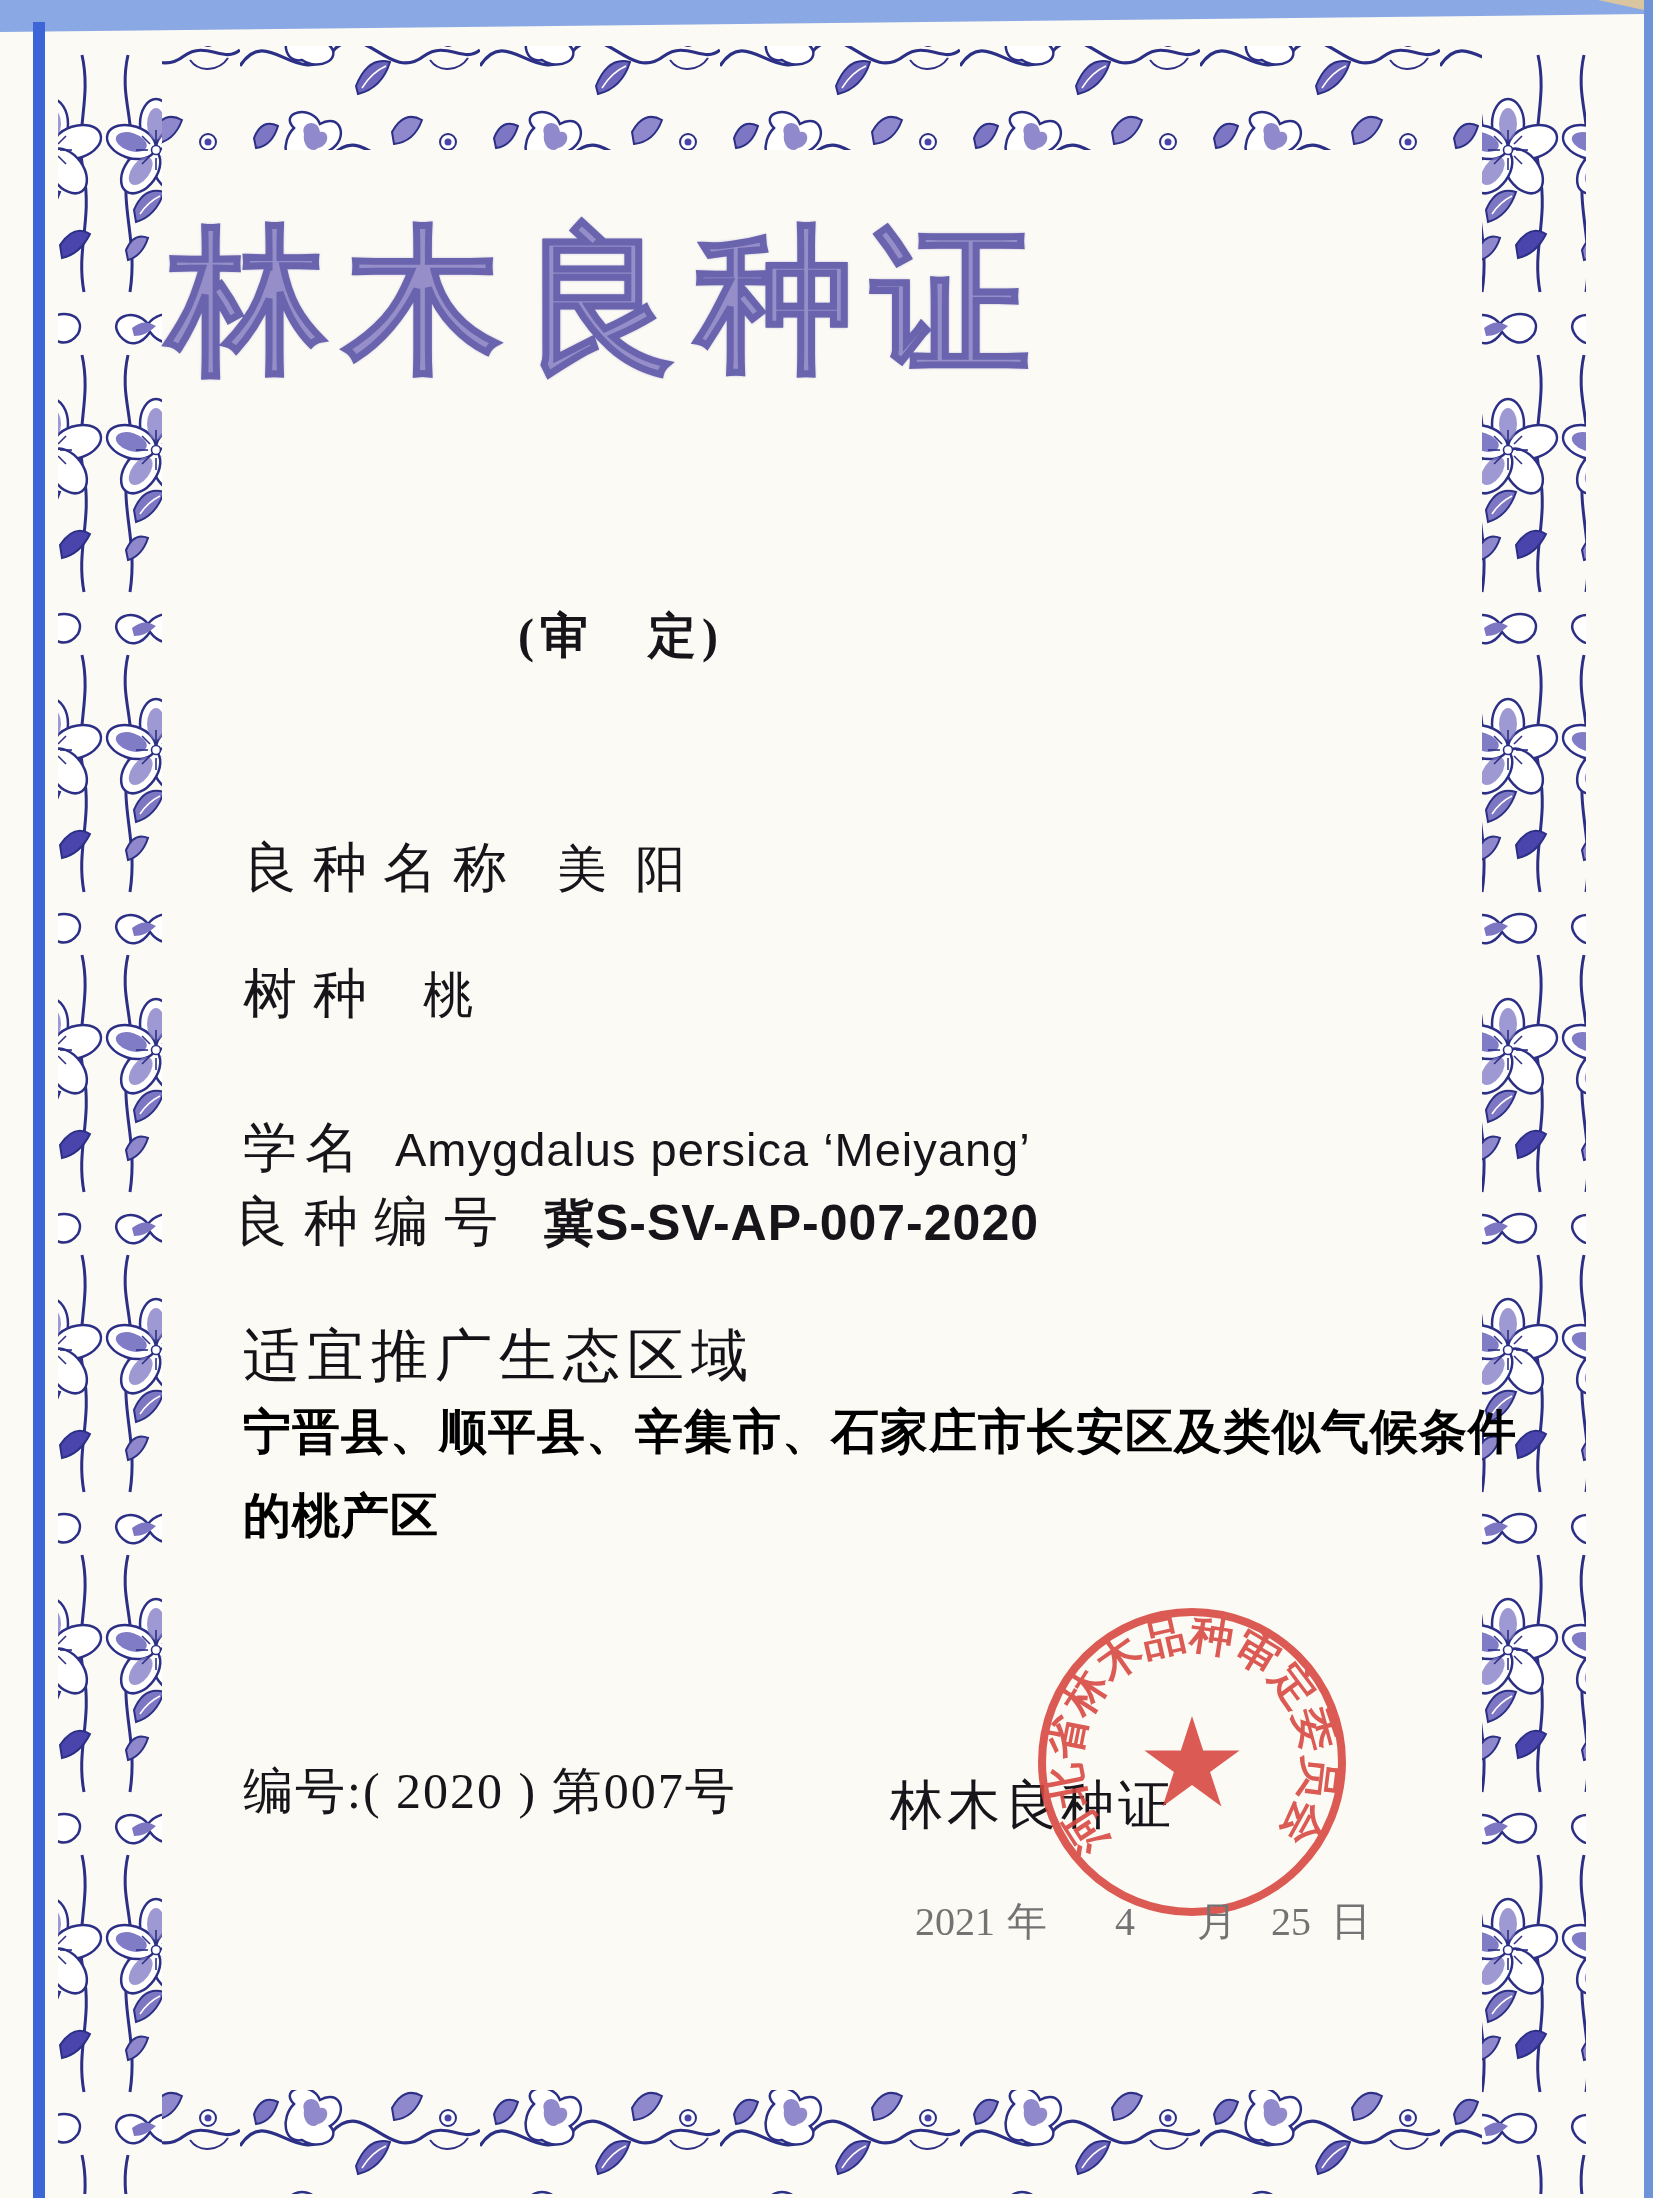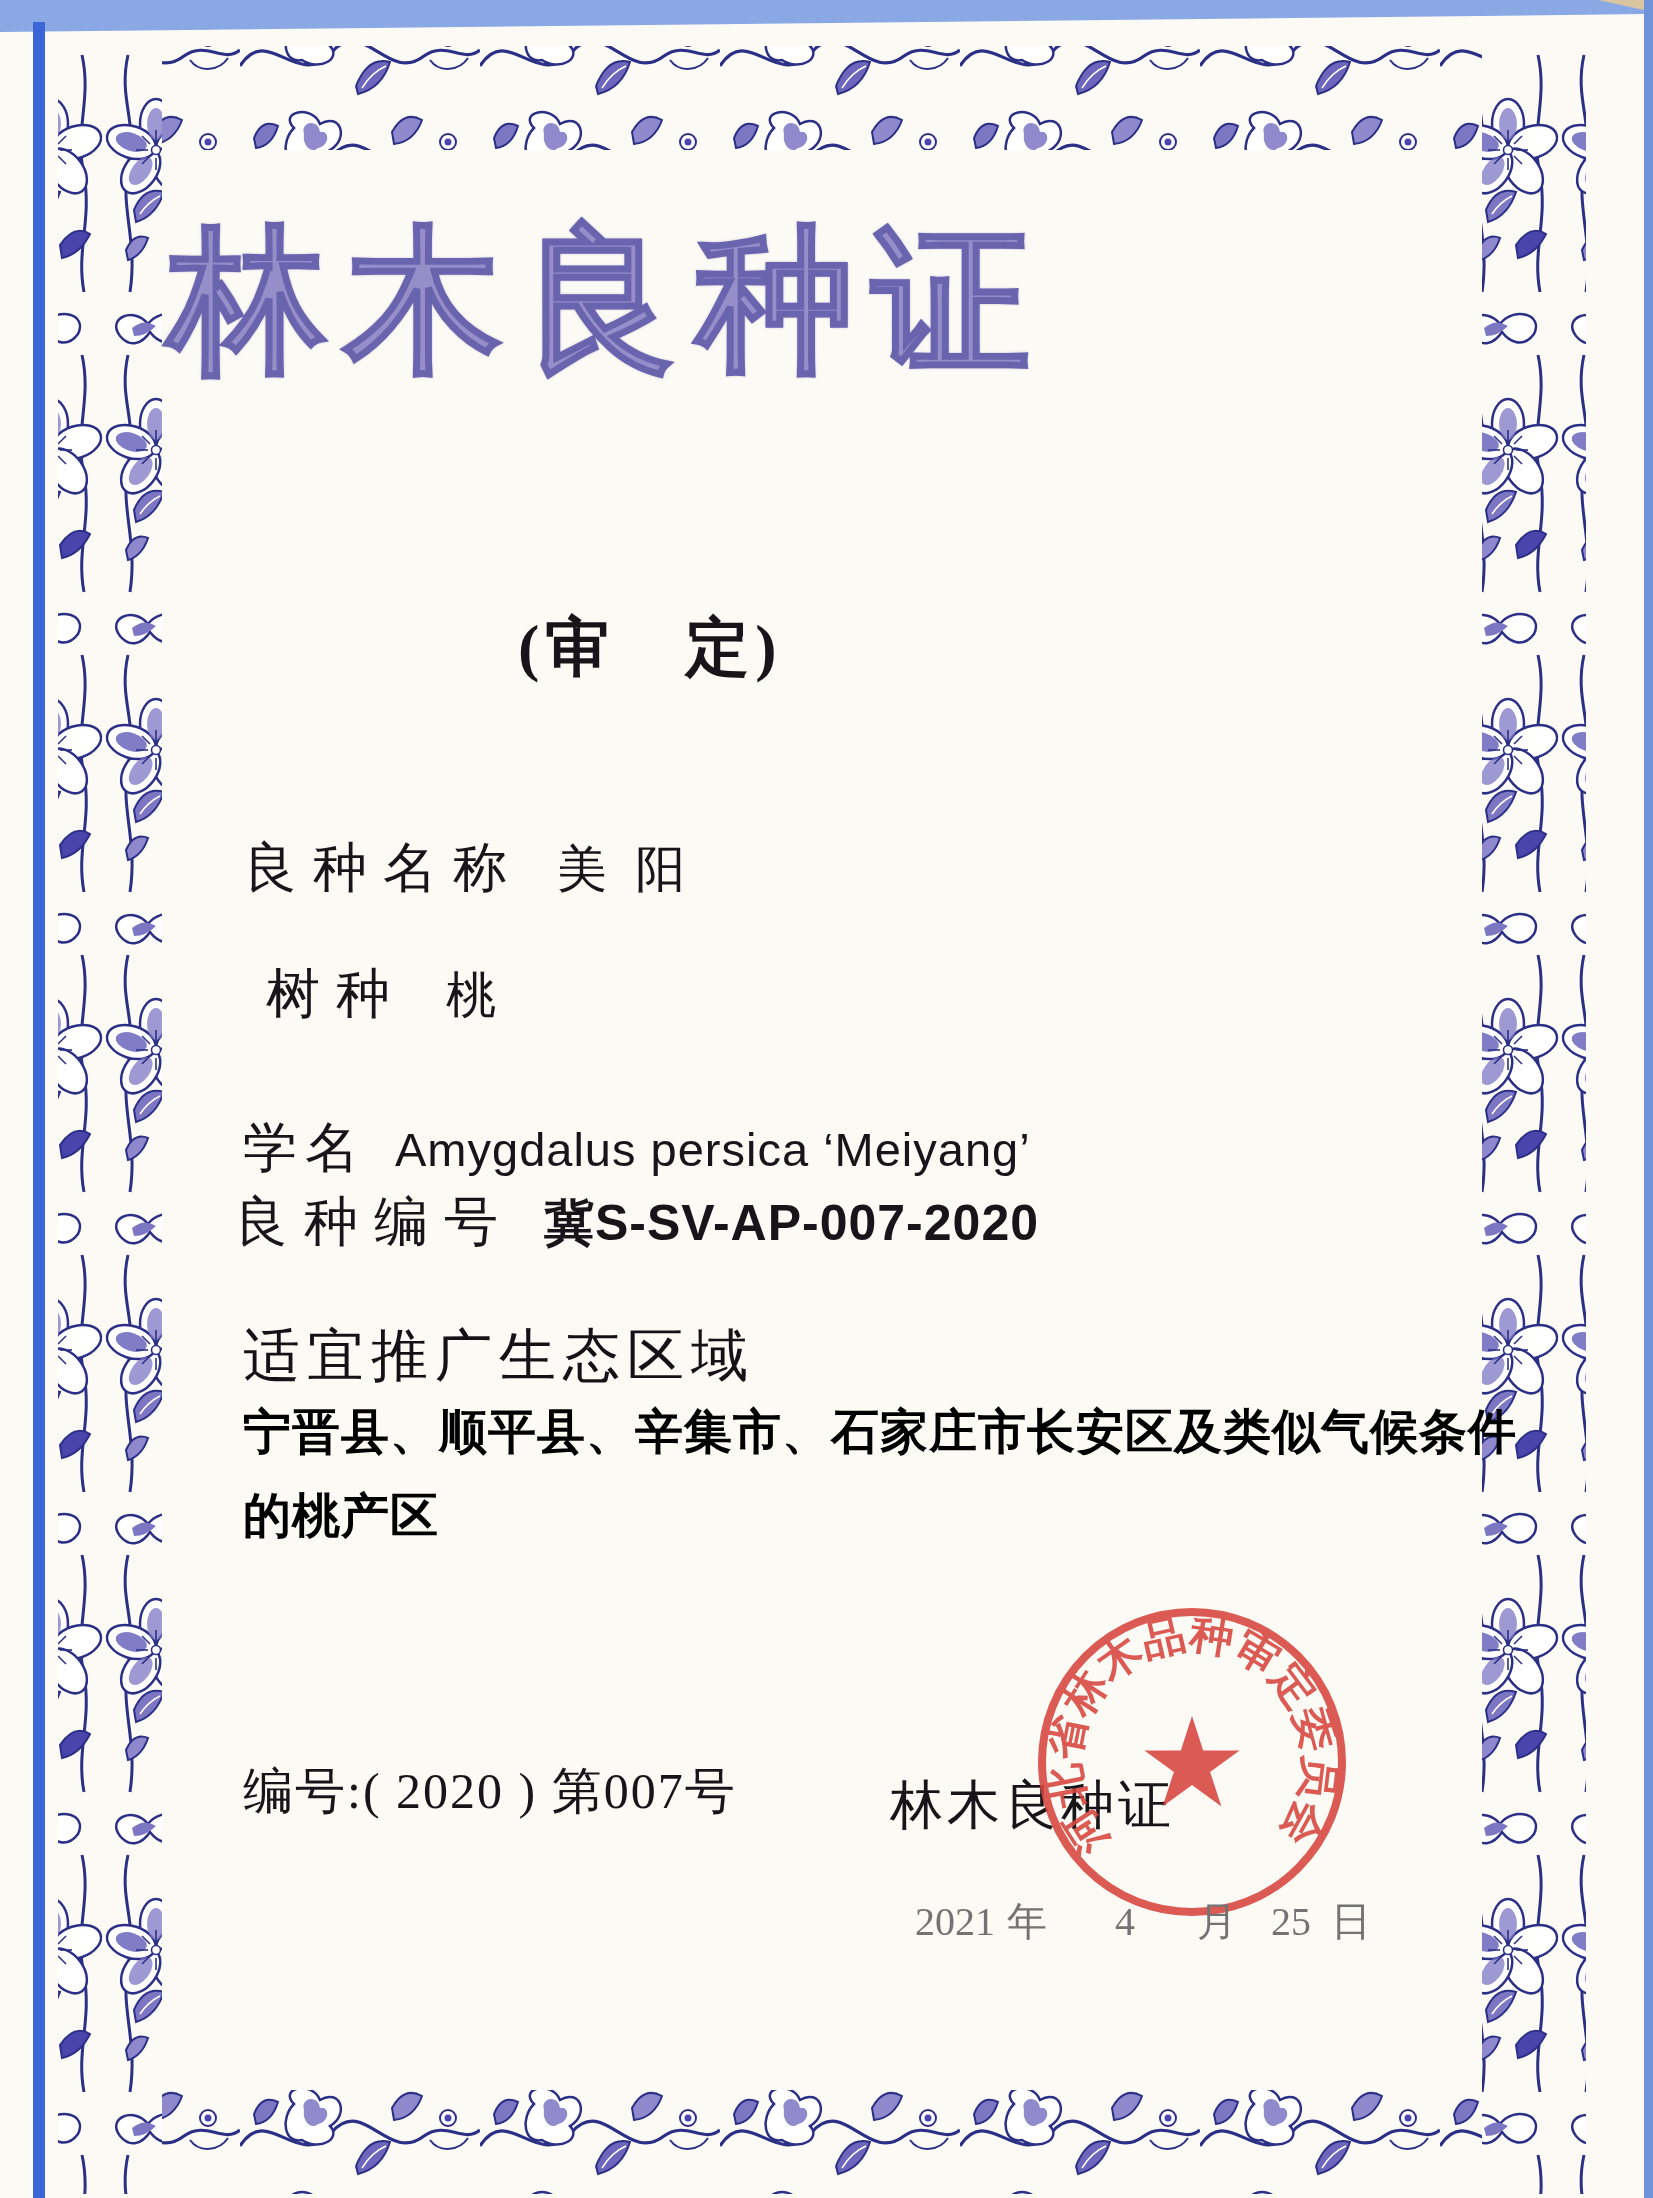--- a/index.html
+++ b/index.html
@@ -17,28 +17,28 @@
     top:218px;left:168px;
     font-size:158px;line-height:1.05;font-weight:700;
     letter-spacing:18px;
     color:#958ec8;
     -webkit-text-stroke:2px #6a63ae;
     text-shadow:0 0 3px #7f78bb;
     font-family:"Liberation Sans", sans-serif;
   }
   .subtitle{
     top:604px;left:518px;
-    font-size:64px;font-weight:600;color:#17151a;
+    font-size:48px;font-weight:600;color:#17151a;
     letter-spacing:6px;
   }
   .row{color:#17151a;}
   .row .lab{display:inline-block;font-size:54px;letter-spacing:16px;font-weight:500;}
   .row .val{display:inline-block;font-size:50px;letter-spacing:8px;font-weight:400;}
   .r1{top:832px;left:243px;}
-  .r2{top:958px;left:243px;margin-left:23px;}
+  .r2{top:958px;left:243px;}
   .r3{top:1066px;left:243px;}
   .r3 .lab{letter-spacing:8px;margin-top:46px;}
   .r3 .val{font-family:"Liberation Sans", sans-serif;font-size:47px;letter-spacing:1px;margin-left:28px;font-weight:500;}
   .r1 .val{margin-left:34px;}
   .r2 .val{margin-left:40px;}
   .r4{top:1186px;left:234px;}
   .r4 .val{font-family:"Liberation Sans", sans-serif;font-size:50px;letter-spacing:1px;margin-left:30px;font-weight:600;}
   .r4 .pref{font-weight:800;}
   .secLabel{top:1318px;left:243px;font-size:57px;letter-spacing:7px;font-weight:500;color:#141217;}
   .regLine{font-family:"Liberation Sans", sans-serif;font-size:48px;font-weight:600;color:#000000;letter-spacing:1px;}

